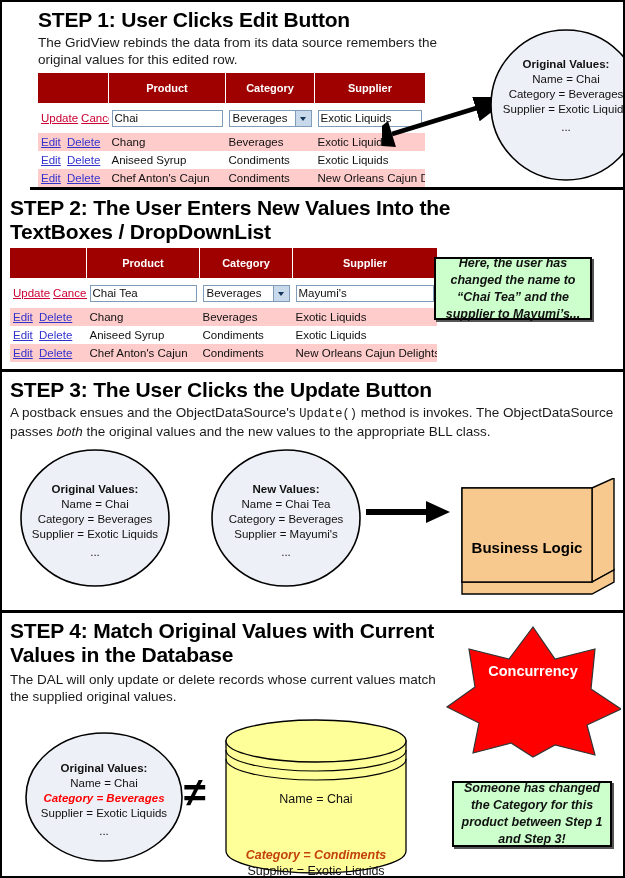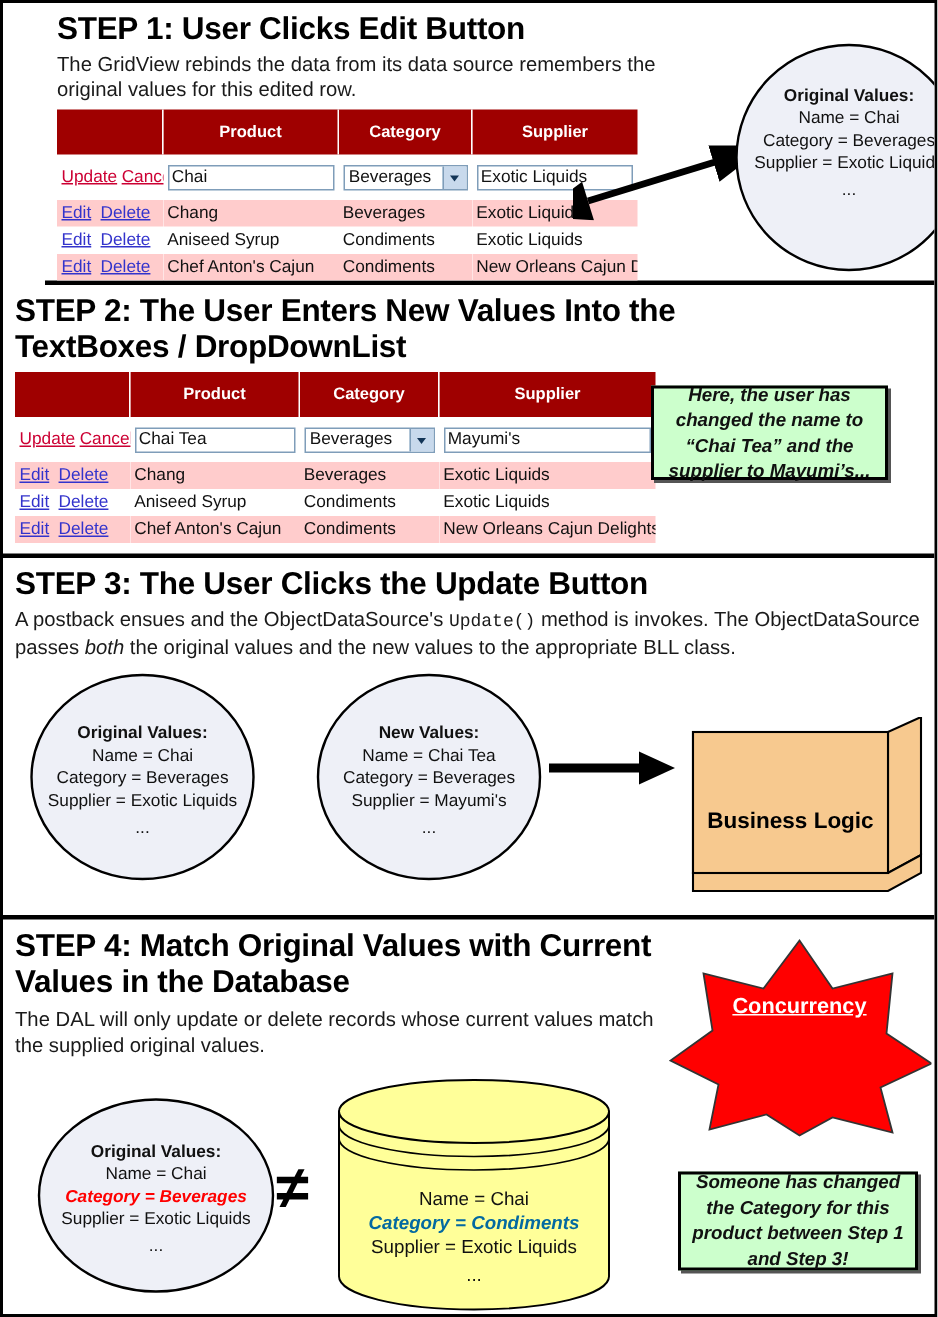--- a/index.html
+++ b/index.html
@@ -195,21 +195,21 @@
   }
   .db-text {
     position: absolute;
     left: 0; right: 0;
     text-align: center;
     font-family: "Liberation Sans", sans-serif;
     font-size: 12.5px;
     line-height: 16px;
     color: #111111;
   }
-  .db-text .red { color: #0369a1; font-weight: bold; font-style: italic; }
+  .db-text .red { color: #c2410c; font-weight: bold; font-style: italic; margin-top: 40px; }
 </style>
 </head>
 <body>
 
 <div id="page">
 
   <section class="step-section" style="height:188px;margin-left:28px;">
     <h1 class="step-title">STEP 1: User Clicks Edit Button</h1>
     <p class="step-desc">The GridView rebinds the data from its data source remembers the original values for this edited row.</p>
 
@@ -401,20 +401,20 @@
     <div class="db-text" style="left:218px;top:178px;width:192px;">
       <div>Name = Chai</div>
       <div class="red">Category = Condiments</div>
       <div>Supplier = Exotic Liquids</div>
       <div style="margin-top:3px;">...</div>
     </div>
 
     <svg class="shape" style="left:443px;top:10px;width:176px;height:136px;" viewBox="0 0 176 136">
       <polygon fill="#ff0000" stroke="#333333" stroke-width="1.2" points="88,4 110,36 150,26 146,66 176,86 142,102 150,132 110,122 88,134 66,120 28,130 34,100 2,84 30,64 24,26 64,36"></polygon>
     </svg>
-    <div class="star-label" style="left:443px;top:48px;width:176px;text-decoration:underline;">
+    <div class="star-label" style="left:443px;top:48px;width:176px;">
       <div>Concurrency</div>
     </div>
 
     <div class="callout" style="left:450px;top:168px;width:160px;height:66px;">Someone has changed the Category for this product between Step 1 and Step 3!</div>
   </section>
 
 </div>
 
 </body></html>

